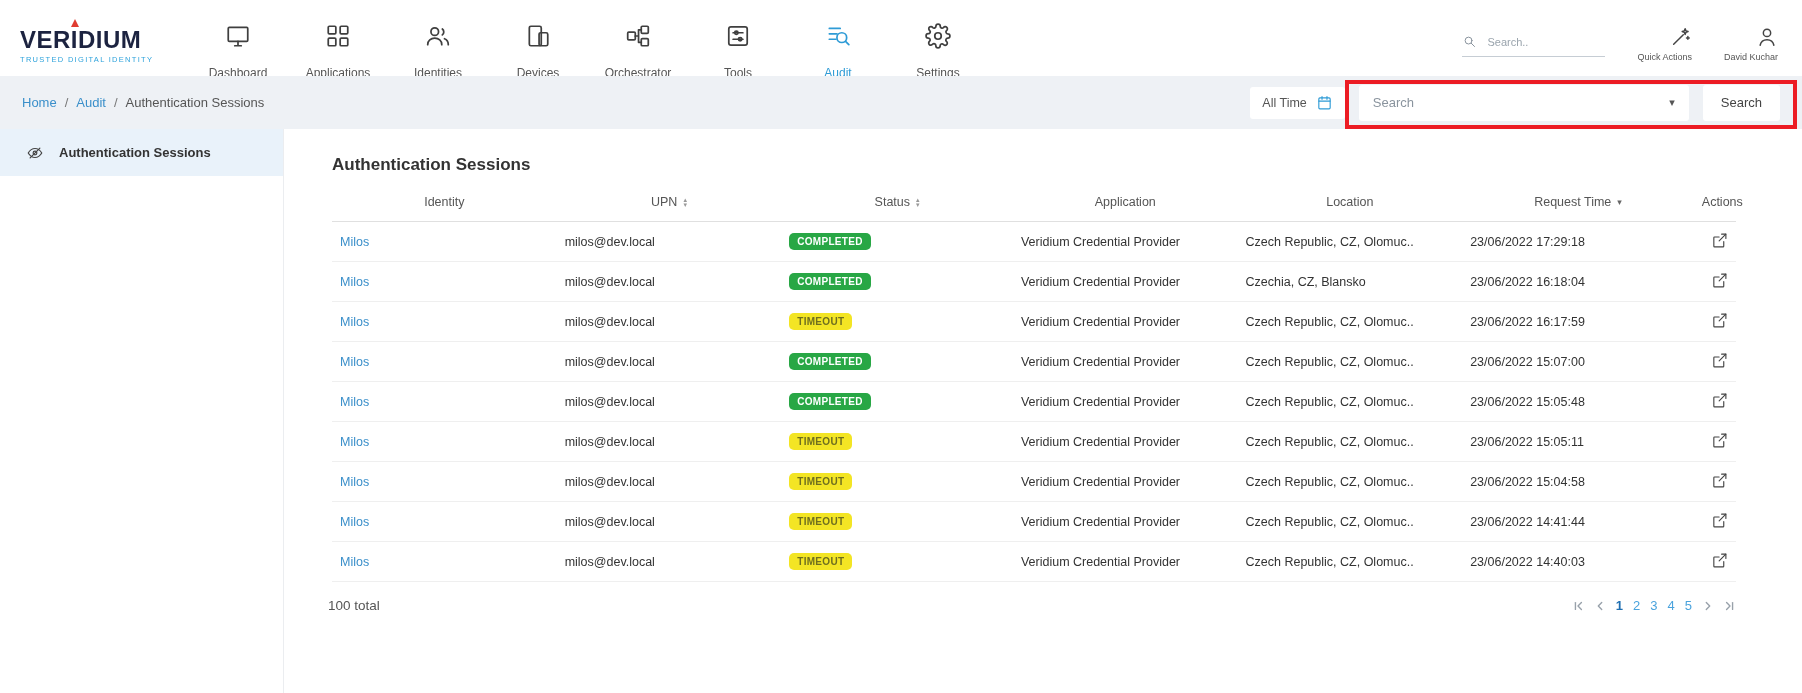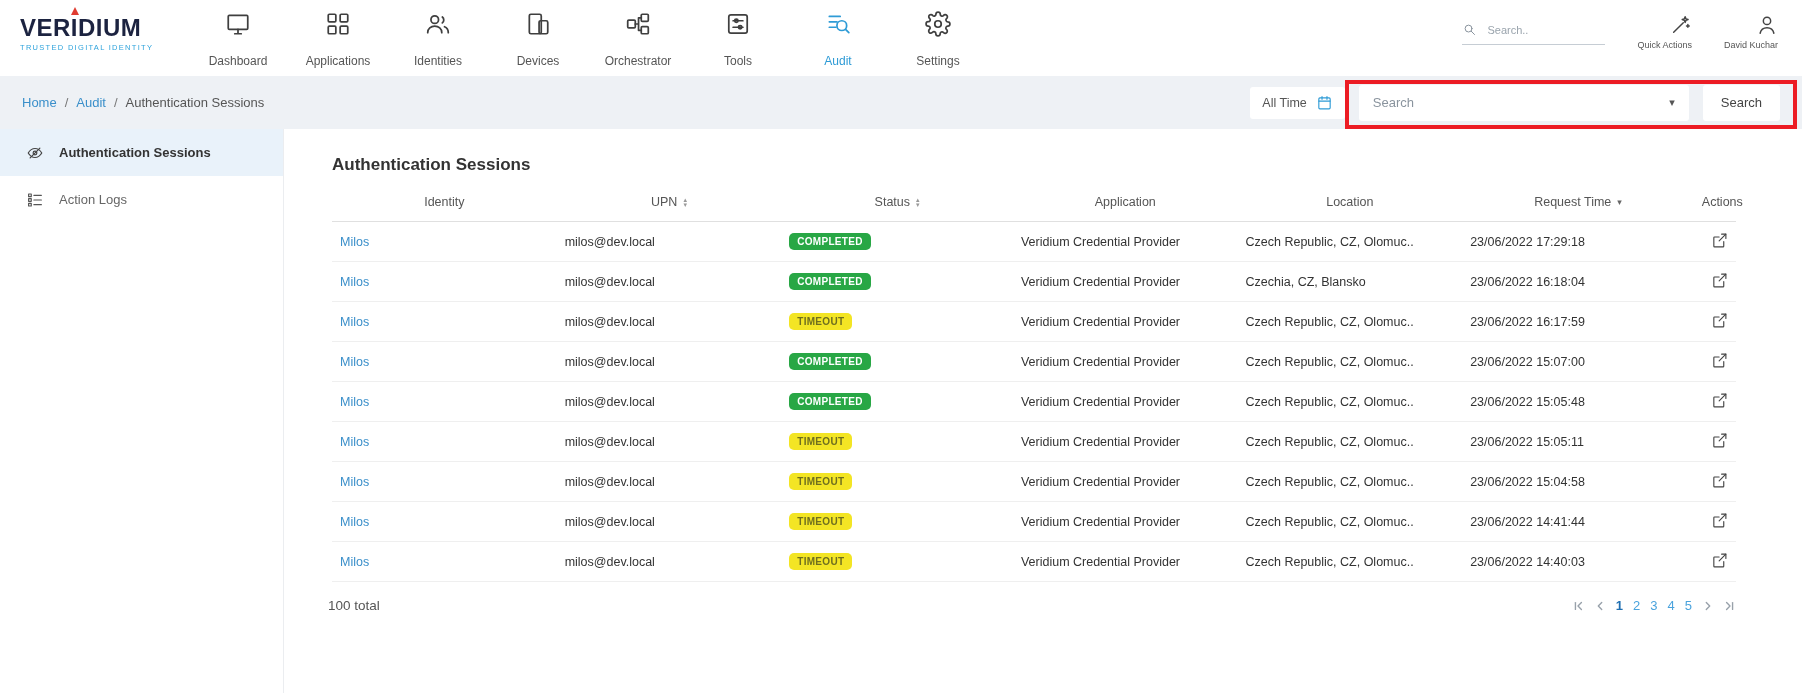--- a/index.html
+++ b/index.html
@@ -4,21 +4,21 @@
 <style>
   * { box-sizing: border-box; }
   html,body { margin:0; padding:0; }
   body {
     width:1802px; height:693px; position:relative; overflow:hidden;
     background:#ffffff; font-family:"Liberation Sans", sans-serif;
   }
   svg { fill:none; stroke:currentColor; stroke-width:1.6; stroke-linecap:round; stroke-linejoin:round; display:block; }
 
   
-  .header { position:absolute; top:0; left:0; right:0; height:96px; background:#fff; }
+  .header { position:absolute; top:12px; left:0; right:0; height:96px; background:#fff; }
   .logo { position:absolute; left:20px; top:16px; cursor:pointer; }
   .logo-word { font-size:24px; font-weight:bold; color:#1c2340; letter-spacing:0.5px; line-height:1; }
   .logo-i { position:relative; }
   .logo-i::before { content:""; position:absolute; left:0; top:-7px; width:0; height:0;
     border-left:4px solid transparent; border-right:4px solid transparent; border-bottom:8px solid #e03c31; }
   .logo-tagline { font-size:7.5px; color:#2fa3dc; letter-spacing:1.3px; margin-top:3px; }
 
   .main-nav { position:absolute; left:188px; top:8px; display:flex; }
   .nav-item { width:100px; display:flex; flex-direction:column; align-items:center; gap:5px; padding-top:3px; cursor:pointer; color:#3f3f3f; }
   .nav-item .nav-icon svg { width:26px; height:26px; }
@@ -244,33 +244,20 @@
   <div class="side-item active">
     <span>
       <svg viewBox="0 0 24 24">
           <path d="M3 12s3.5-6 9-6 9 6 9 6-3.5 6-9 6-9-6-9-6z"></path>
           <circle cx="12" cy="12" r="2.5"></circle>
           <path d="M5.5 18.5L18.5 5.5"></path>
         </svg>
     </span>
     <span>Authentication Sessions</span>
   </div>
-  <div class="side-item">
-    <span>
-      <svg viewBox="0 0 24 24">
-          <rect x="3.5" y="4" width="3.5" height="3.5"></rect>
-          <path d="M10.5 5.7H20.5"></path>
-          <rect x="3.5" y="10.2" width="3.5" height="3.5"></rect>
-          <path d="M10.5 12H20.5"></path>
-          <rect x="3.5" y="16.5" width="3.5" height="3.5"></rect>
-          <path d="M10.5 18.2H20.5"></path>
-        </svg>
-    </span>
-    <span>Action Logs</span>
-  </div>
 </div>
 
 <div class="main">
   <div class="page-title">Authentication Sessions</div>
 
   <div class="table-wrap">
     <table>
       <colgroup>
         <col style="width:16%">
           <col style="width:16%">

